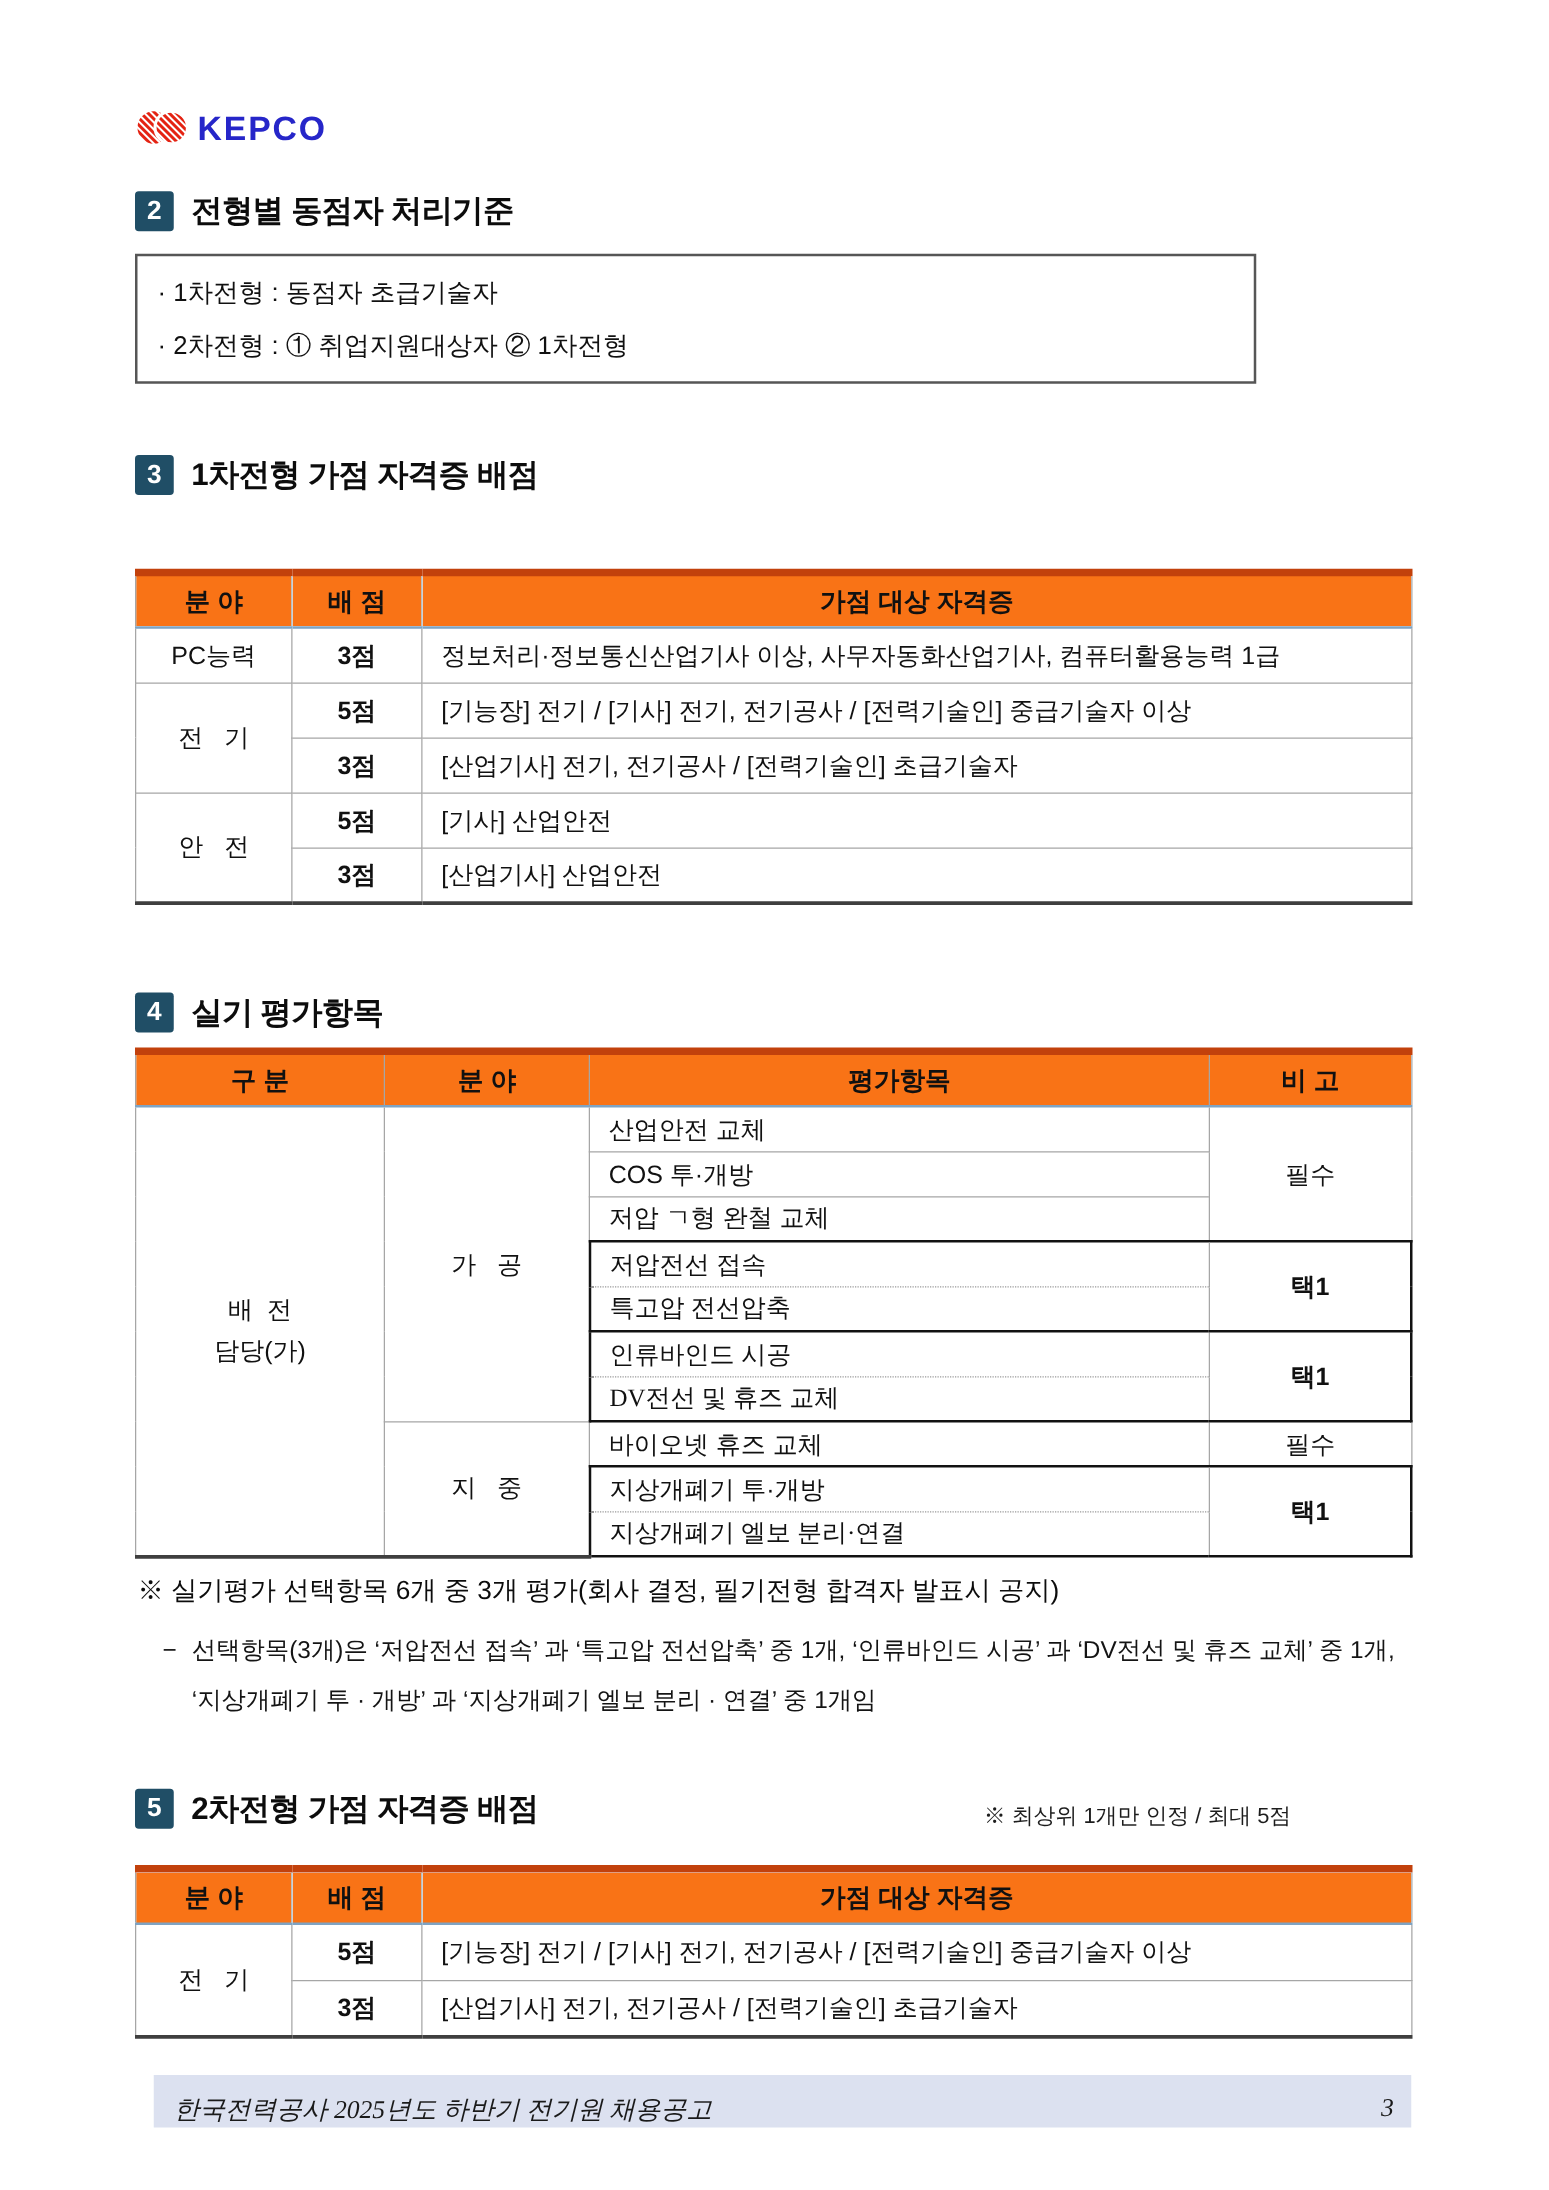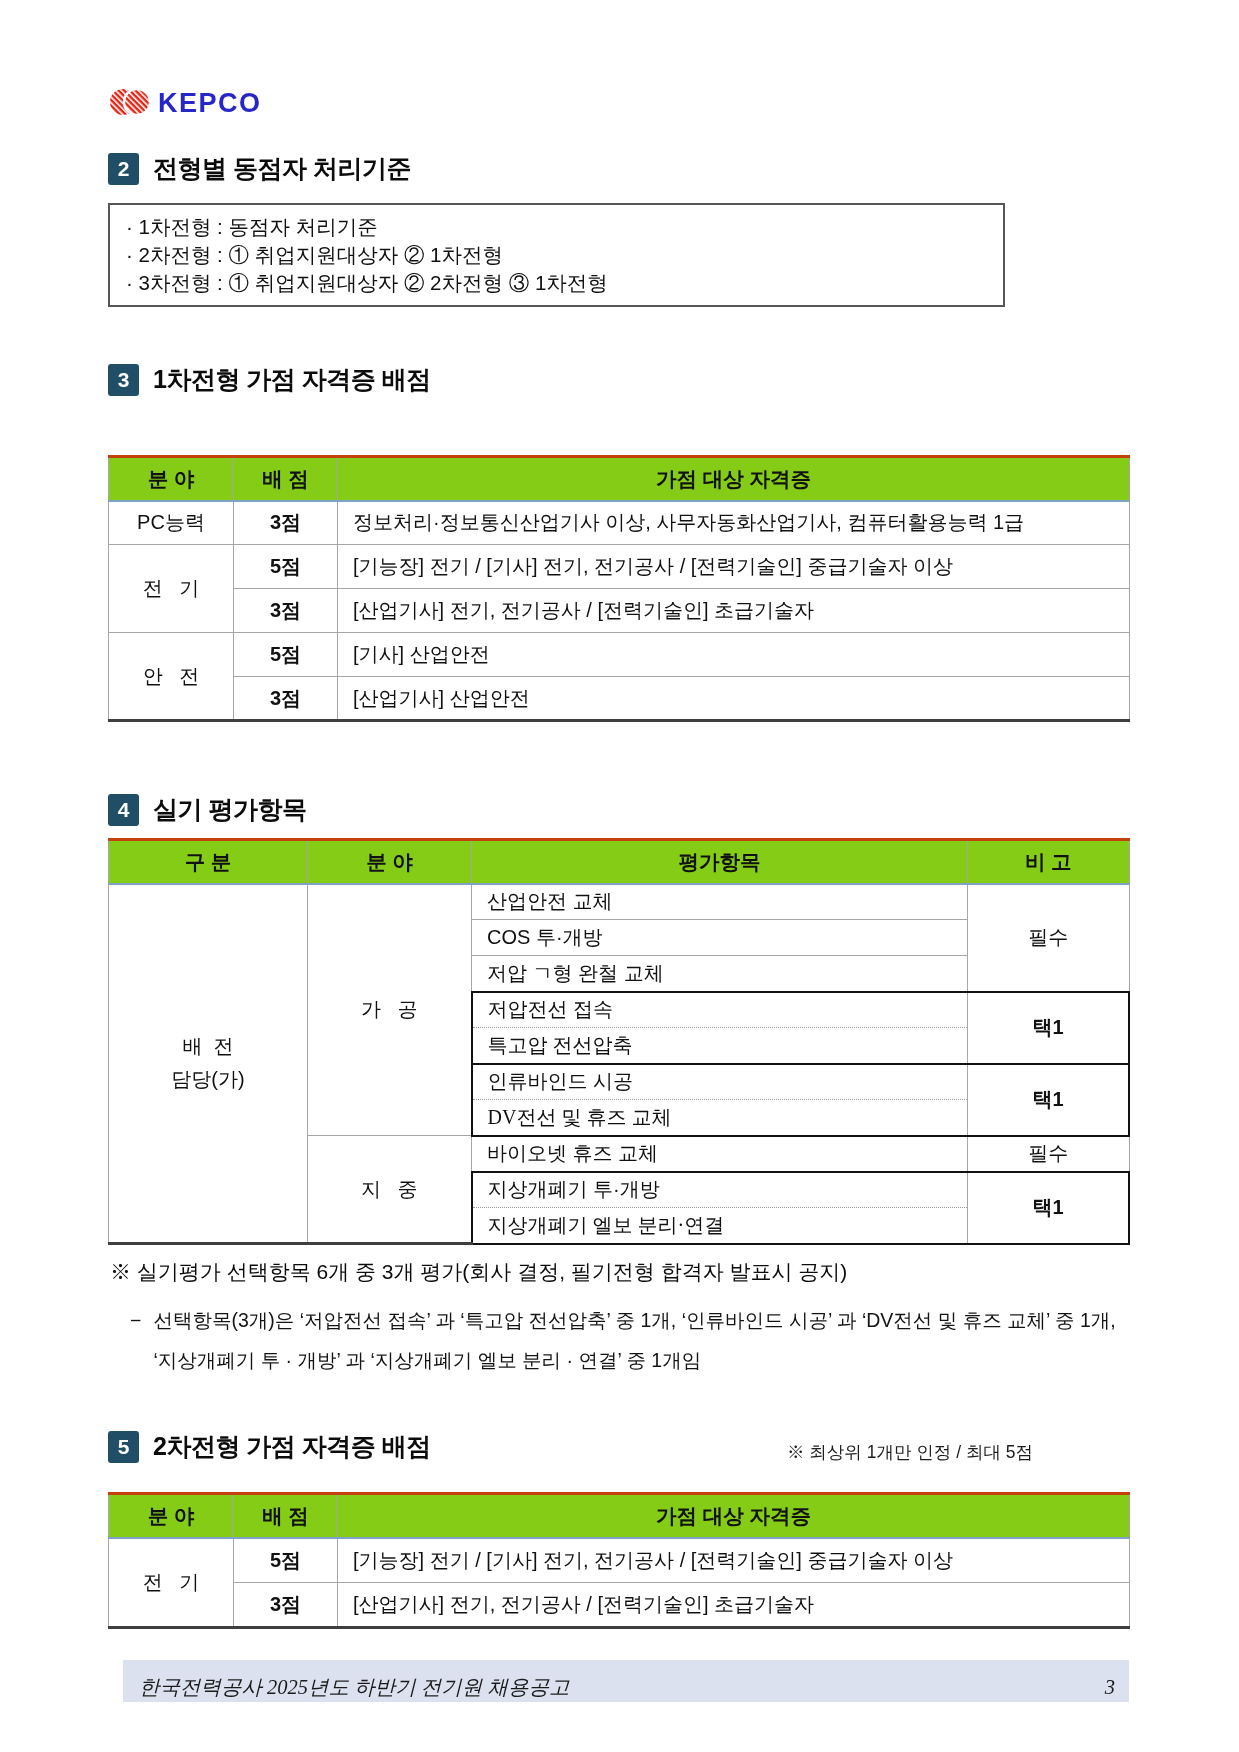--- a/index.html
+++ b/index.html
@@ -24,22 +24,22 @@
     position:absolute; left:108px; top:203px; width:897px; height:104px;
     border:2px solid #565656; padding:8px 16px;
     display:flex; flex-direction:column; justify-content:space-around;
   }
   .tie-box .line { font-size:20.5px; color:#111; white-space:pre; }
   
   .tblwrap { position:absolute; left:108px; width:1022px; }
   table.tbl { border-collapse:collapse; table-layout:fixed; width:100%; font-size:20px; color:#111; }
   .tbl th, .tbl td { border:1px solid #a6a6a6; text-align:center; vertical-align:middle; overflow:hidden; }
   .tbl th {
-    background:#84cc16; font-weight:bold; font-size:20.5px; white-space:pre;
-    border-top:3px solid #c2410c; border-bottom:2px solid #7fa3c2;
+    background:#f97316; font-weight:bold; font-size:20.5px; white-space:pre;
+    border-top:6px solid #c2410c; border-bottom:2px solid #7fa3c2;
   }
   .tbl td.txt { text-align:left; padding:0 8px 0 15px; white-space:pre; }
   .tbl td.pts { font-weight:bold; }
   .tbl td.cat { white-space:pre; }
   .bb { border-bottom:3px solid #3f3f3f !important; }
   
   .gt { border-top:2.5px solid #121212 !important; }
   .gb { border-bottom:2.5px solid #121212 !important; }
   .gl { border-left:2.5px solid #121212 !important; }
   .gr { border-right:2.5px solid #121212 !important; }
@@ -78,23 +78,22 @@
       <text x="50" y="28" font-family="Liberation Sans, sans-serif" font-size="27" font-weight="bold" letter-spacing="1.5" fill="#2626c9">KEPCO</text>
     </svg>
   </div>
 
   <div class="section-head" style="left:108px; top:152px;">
     <div class="sec-num">2</div>
     <div class="sec-title">전형별 동점자 처리기준</div>
   </div>
 
   <div class="tie-box">
-    <div class="line">· 1차전형 : 동점자 처리기준</div>
+    <div class="line">· 1차전형 : 동점자 초급기술자</div>
     <div class="line">· 2차전형 : ① 취업지원대상자 ② 1차전형</div>
-    <div class="line">· 3차전형 : ① 취업지원대상자 ② 2차전형 ③ 1차전형</div>
   </div>
 
   <div class="section-head" style="left:108px; top:363px;">
     <div class="sec-num">3</div>
     <div class="sec-title">1차전형 가점 자격증 배점</div>
   </div>
 
   <div class="tblwrap" style="top:455px;">
     <table class="tbl">
       <colgroup>

